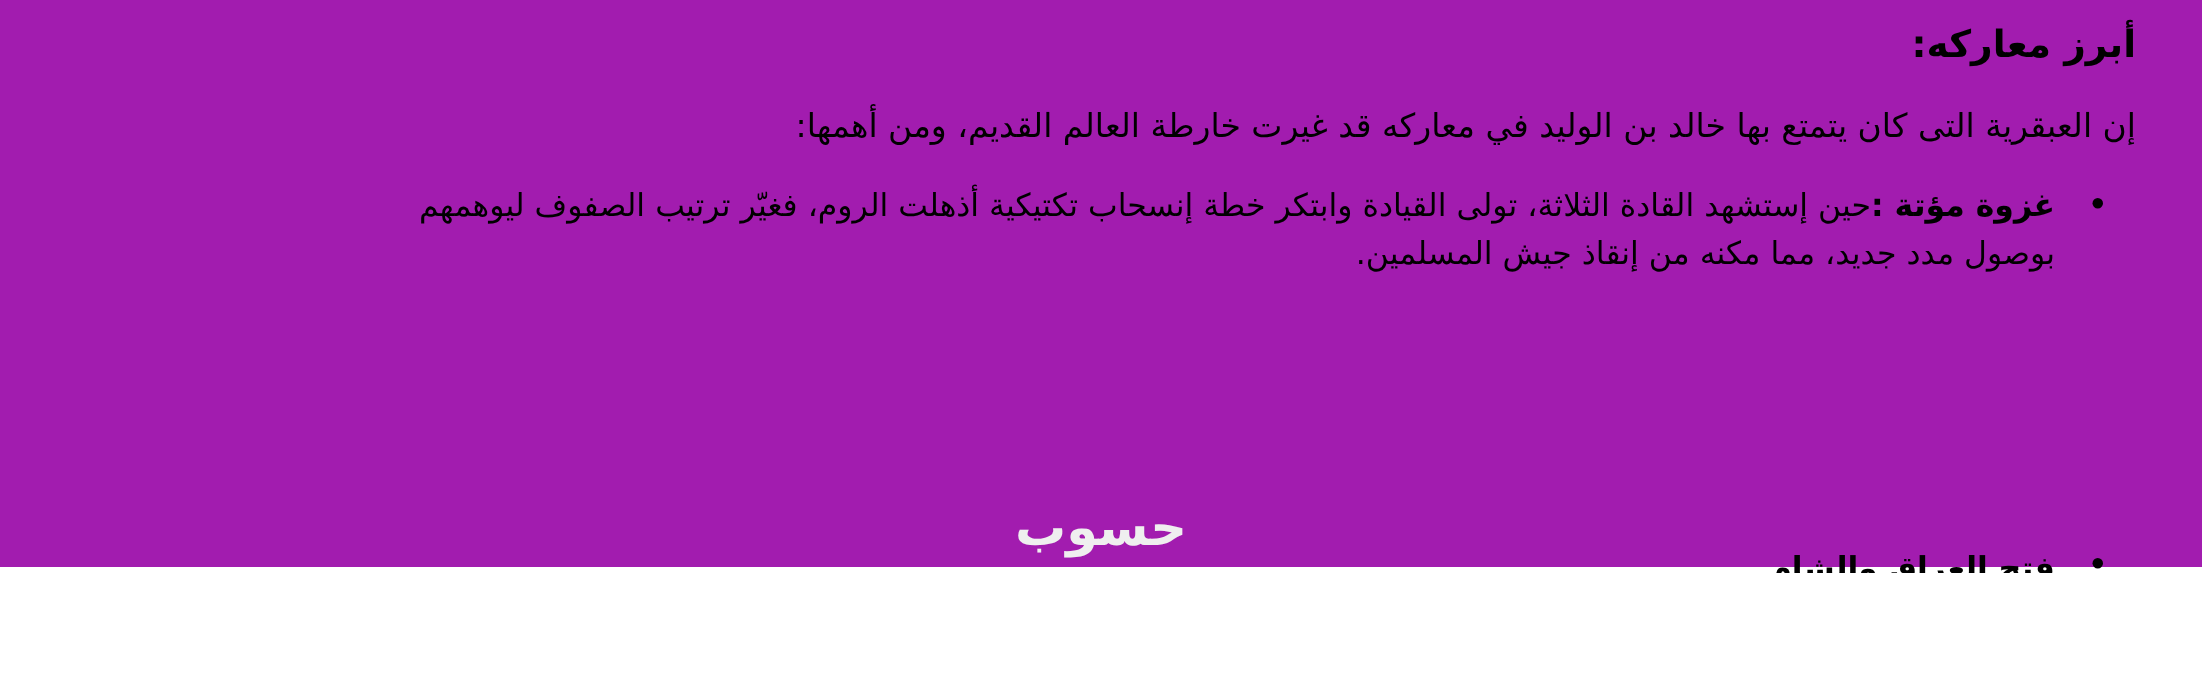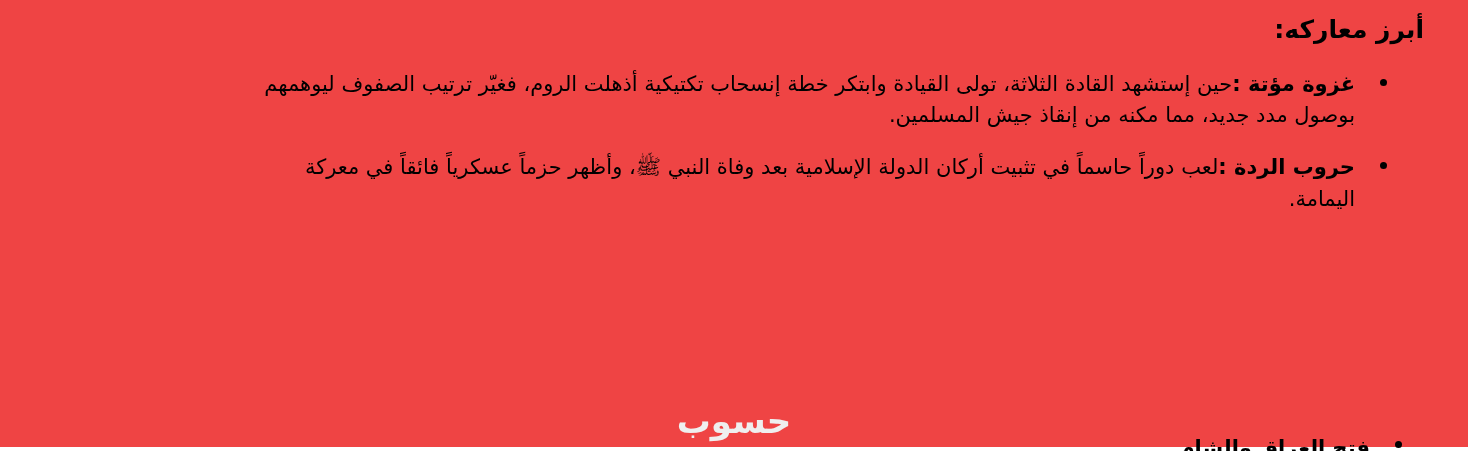--- a/index.html
+++ b/index.html
@@ -12,22 +12,22 @@
     width: 1468px;
     height: 466px;
     overflow: hidden;
     font-family: "DejaVu Sans", "Liberation Sans", sans-serif;
     color: #000000;
     direction: rtl;
   }
   .page {
     position: relative;
     width: 1468px;
-    height: 447px;
-    background: #ef4444;
+    height: 378px;
+    background: #a21caf;
     box-sizing: border-box;
     padding: 14px 40px 0 40px;
   }
   .doc-title {
     text-align: right;
     font-size: 25px;
     font-weight: bold;
     line-height: 1.3;
     margin: 0 0 22px 0;
     padding-right: 4px;
@@ -36,21 +36,21 @@
   .intro {
     text-align: right;
     font-size: 22px;
     line-height: 1.45;
     margin: 0 0 22px 0;
     padding-right: 4px;
     direction: rtl;
   }
   ul.bullets {
     list-style: none;
-    margin: 15px;
+    margin: 0;
     padding: 0;
   }
   ul.bullets > li {
     position: relative;
     direction: rtl;
     text-align: right;
     font-size: 21px;
     line-height: 1.52;
     margin: 0 0 20px 0;
     padding-right: 58px;
@@ -109,32 +109,29 @@
     direction: rtl;
   }
 </style>
 </head>
 <body>
 
 <div class="page">
 
   <h1 class="doc-title">أبرز معاركه:</h1>
 
+  <p class="intro">إن العبقرية التى كان يتمتع بها خالد بن الوليد في معاركه قد غيرت خارطة العالم القديم، ومن أهمها:</p>
 
   <ul class="bullets">
 
     <li>
       <span class="bullet-dot"></span>
       <span class="term">غزوة مؤتة :</span><span class="body-text">حين إستشهد القادة الثلاثة، تولى القيادة وابتكر خطة إنسحاب تكتيكية أذهلت الروم، فغيّر ترتيب الصفوف ليوهمهم بوصول مدد جديد، مما مكنه من إنقاذ جيش المسلمين.</span>
     </li>
 
-    <li>
-      <span class="bullet-dot"></span>
-      <span class="term">حروب الردة :</span><span class="body-text">لعب دوراً حاسماً في تثبيت أركان الدولة الإسلامية بعد وفاة النبي ﷺ، وأظهر حزماً عسكرياً فائقاً في معركة اليمامة.</span>
-    </li>
 
 
   </ul>
 
   <div class="partial-line">
     <span class="bullet-dot"></span>
     <span class="term">فتح العراق والشام</span>
   </div>
 
   <div class="watermark">حسوب</div>

